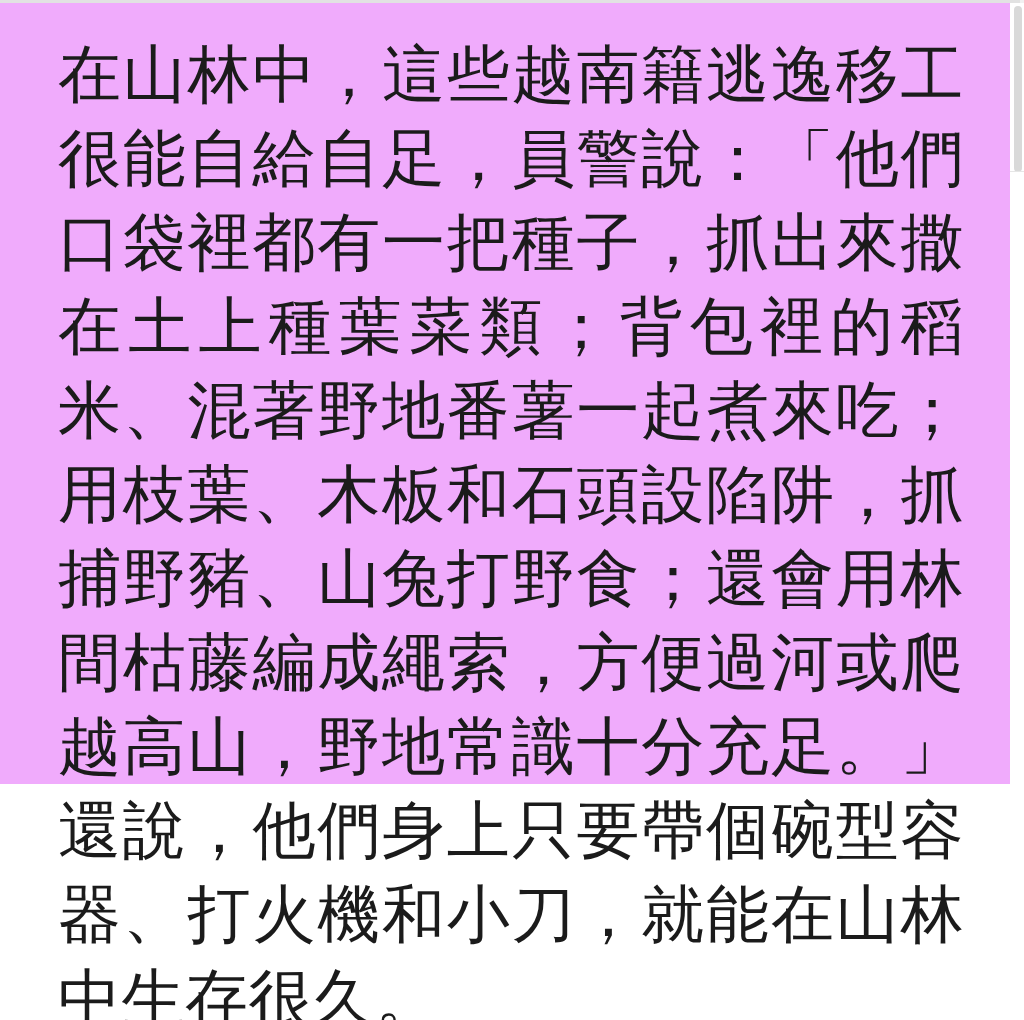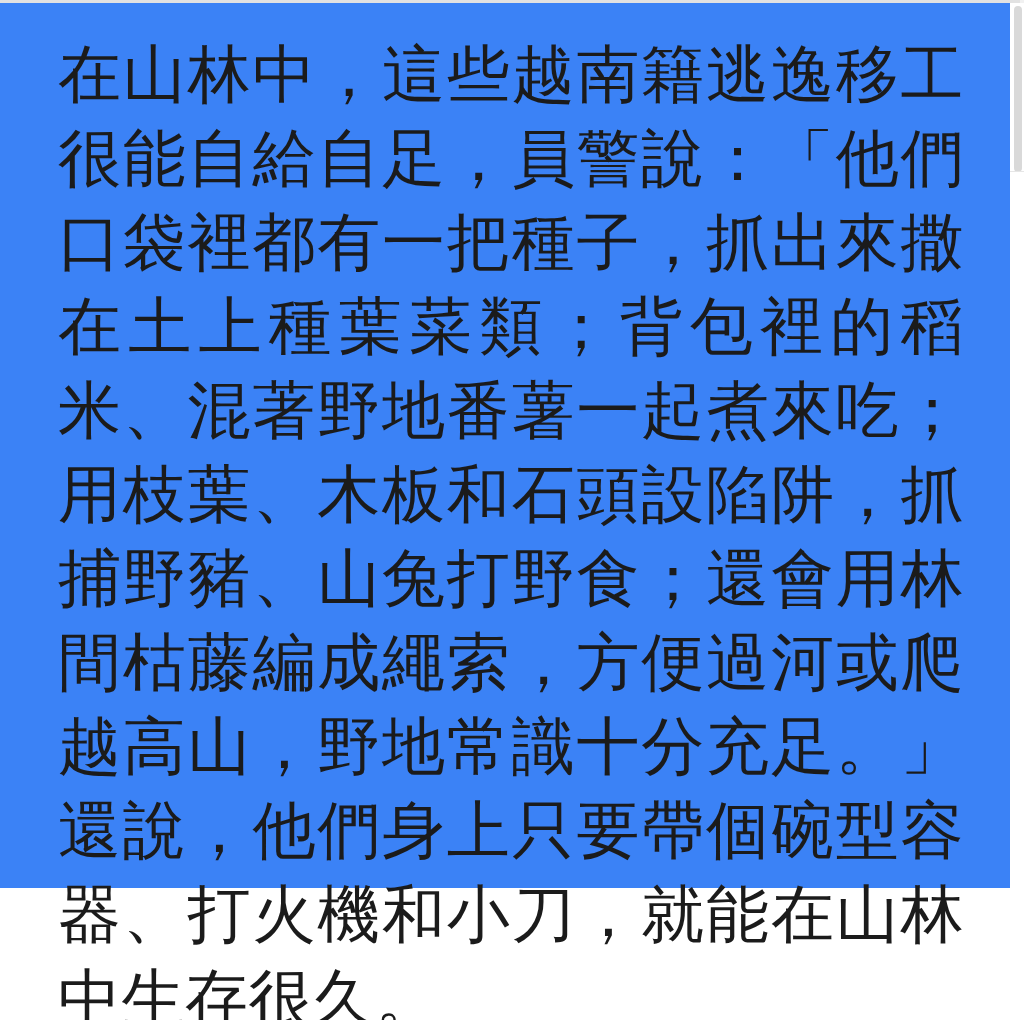--- a/index.html
+++ b/index.html
@@ -11,22 +11,22 @@
     height: 1020px;
     background: #ffffff;
     font-family: "Liberation Sans", "DejaVu Sans", sans-serif;
     overflow: hidden;
     position: relative;
   }
 
   .page {
     position: relative;
     width: 1024px;
-    height: 888px;
-    background: #3b82f6;
+    height: 784px;
+    background: #f0abfc;
     box-sizing: border-box;
   }
 
   
   .edge-top {
     position: absolute;
     top: 0;
     left: 0;
     width: 1024px;
     height: 3px;

